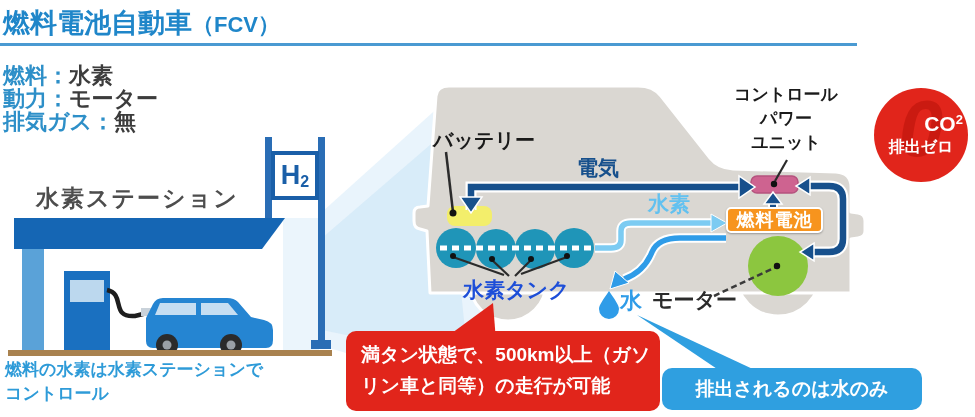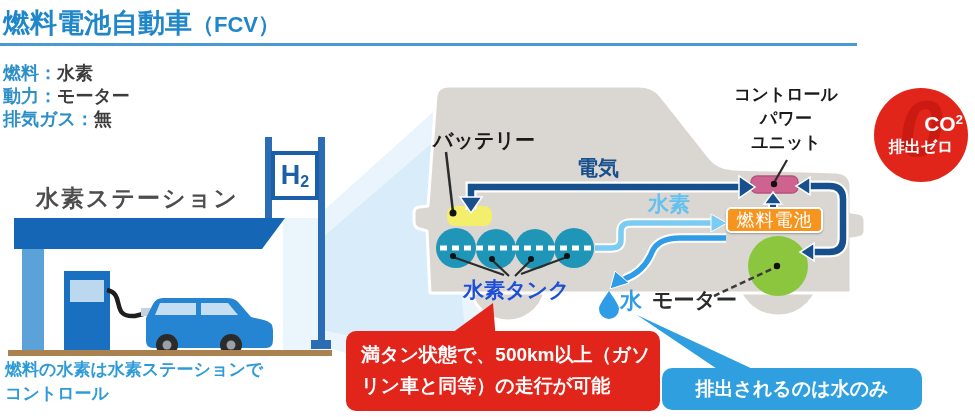--- a/index.html
+++ b/index.html
@@ -5,40 +5,40 @@
   html,body{margin:0;padding:0;background:#fff;}
   #page{position:relative;width:975px;height:417px;background:#fff;overflow:hidden;
         font-family:"Liberation Sans","DejaVu Sans",sans-serif;}
   .abs{position:absolute;}
   svg{position:absolute;left:0;top:0;z-index:1;}
   .txt{z-index:3;white-space:nowrap;}
   .title{left:3px;top:5px;font-weight:800;color:#1f86c9;display:flex;align-items:baseline;}
   .title .main{font-size:27px;letter-spacing:0px;}
   .title .suffix{font-size:22px;}
   .underline{left:0;top:43px;width:857px;height:3px;background:#4a9ad2;z-index:2;}
-  .spec{left:3px;font-size:18px;font-weight:700;text-align:center;}
+  .spec{left:3px;font-size:22px;font-weight:700;text-align:center;}
   .spec .lab{color:#2d8fc8;}
   .spec .val{color:#3c3c3c;}
   .station-name{left:36px;top:183px;font-size:23px;font-weight:800;color:#4d4d4d;letter-spacing:2px;z-index:3;}
   .h2sign{left:271px;top:151px;width:48px;height:49px;background:#fff;border:4px solid #1a5fa8;
           box-sizing:border-box;display:flex;align-items:center;justify-content:center;
           font-weight:800;color:#1a5fa8;font-size:27px;z-index:3;}
   .h2sign .sub{font-size:16px;margin-top:12px;}
   .caption{left:5px;top:358px;font-size:17px;font-weight:700;color:#2e9bd8;line-height:24px;z-index:3;white-space:nowrap;}
   .lbl{z-index:3;font-weight:800;}
   .lbl-battery{left:433px;top:127px;font-size:20px;color:#1a1a1a;}
   .lbl-elec{left:577px;top:154px;font-size:21px;color:#17508c;}
   .lbl-h2{left:648px;top:190px;font-size:21px;color:#62c1f0;}
   .lbl-pcu{left:720px;top:83px;width:132px;text-align:center;font-size:17px;color:#1a1a1a;line-height:24px;white-space:normal;}
   .lbl-tank{left:463px;top:276px;font-size:21px;color:#1d4ed8;}
   .lbl-water{left:620px;top:286px;font-size:22px;color:#2f9ce8;}
   .lbl-motor{left:652px;top:286px;font-size:21px;color:#2b2b2b;}
   .fuelcell{left:726px;top:207px;width:97px;height:26px;background:#f7941e;border:2px solid #fff;
             box-sizing:border-box;border-radius:5px;display:flex;align-items:center;justify-content:center;
-            color:#fff;font-size:18px;font-weight:400;z-index:3;box-shadow:0 1px 2px rgba(0,0,0,.3);letter-spacing:1px;}
+            color:#fff;font-size:18px;font-weight:700;z-index:3;box-shadow:0 1px 2px rgba(0,0,0,.3);letter-spacing:1px;}
   .co2{left:874px;top:88px;width:94px;height:94px;border-radius:50%;background:#e1251b;z-index:4;
        display:flex;flex-direction:column;align-items:center;justify-content:center;color:#fff;font-weight:800;}
   .co2 .wm{position:absolute;left:0;top:-6px;width:100%;height:100%;display:flex;align-items:center;justify-content:center;
            font-size:80px;font-style:italic;font-weight:800;color:#bf150c;opacity:.65;z-index:0;}
   .co2 .l1{font-size:21px;z-index:1;display:flex;align-items:flex-start;margin-left:45px;}
   .co2 .l1 .sub{font-size:13px;}
   .co2 .l2{font-size:16px;z-index:1;margin-top:1px;}
   .callout-red{left:346px;top:331px;width:314px;height:80px;background:#e1251b;border-radius:10px;
                color:#fff;font-size:19px;font-weight:800;line-height:31px;padding:8px 0 0 15px;
                box-sizing:border-box;z-index:4;}

